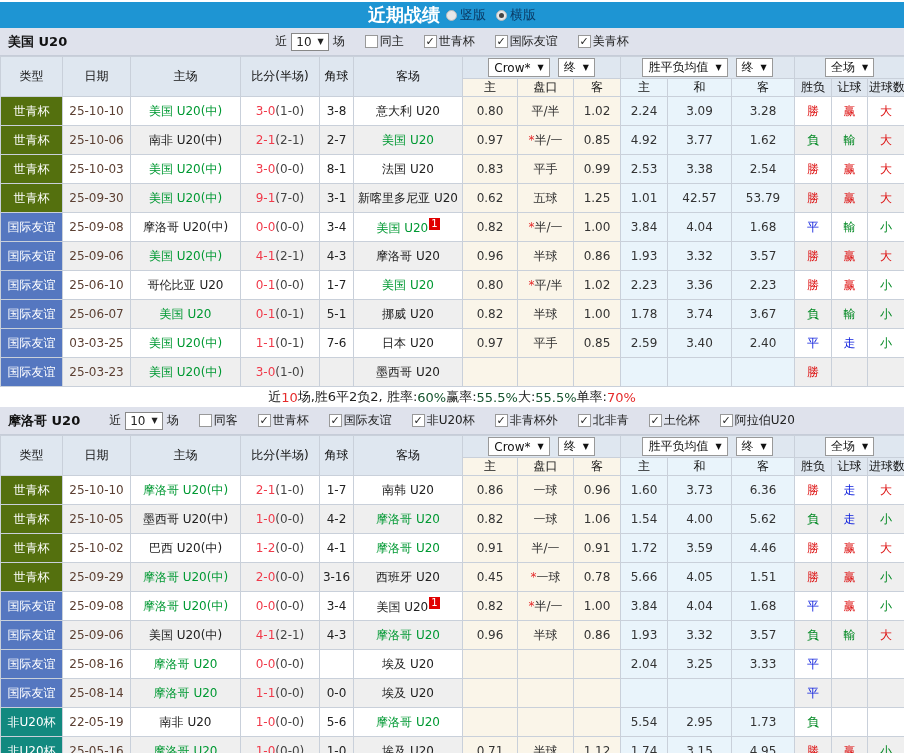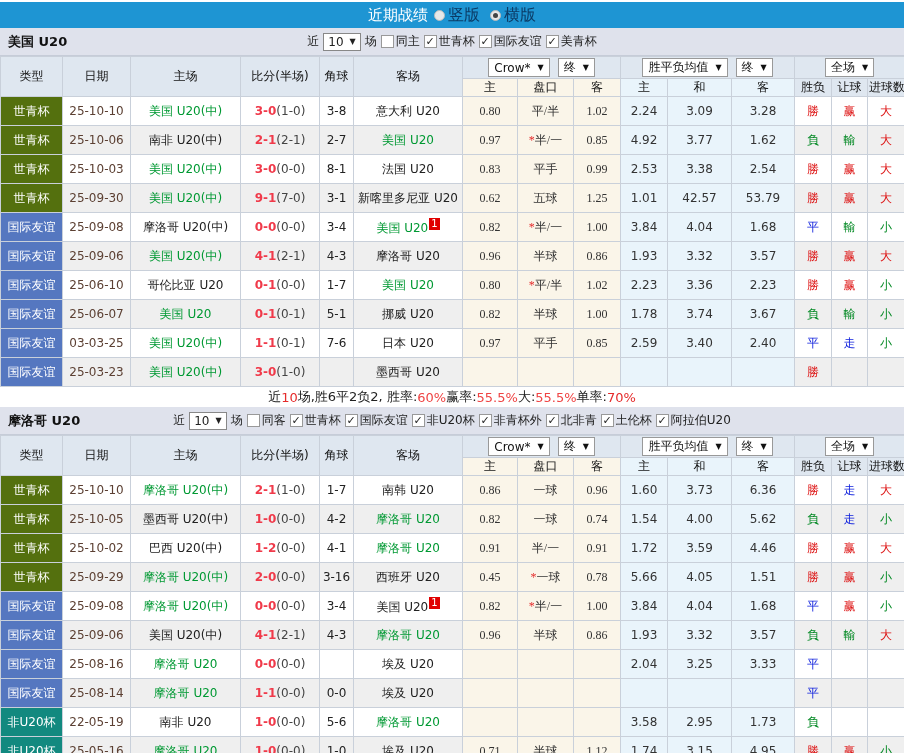--- a/index.html
+++ b/index.html
@@ -4,84 +4,84 @@
 <style>
   * { box-sizing: border-box; margin: 0; padding: 0; }
   body {
     width: 904px; height: 753px; overflow: hidden; background: #fff;
     font-family: "DejaVu Sans", "Liberation Sans", sans-serif; font-size: 12px; color: #222;
   }
   .topbar {
     margin-top: 2px; height: 26px; background: #1e95d3;
     display: flex; align-items: center; justify-content: center; gap: 6px;
   }
-  .topbar .title { color: #fff; font-weight: normal; font-size: 15px; }
+  .topbar .title { color: #fff; font-weight: bold; font-size: 18px; }
   .radio-group { display: flex; align-items: center; gap: 10px; }
   .radio-item { display: flex; align-items: center; gap: 3px; cursor: pointer; }
   .radio-circle {
     width: 11px; height: 11px; border-radius: 50%; background: #e8e8e8;
     border: 1px solid #bbb; display: inline-flex; align-items: center; justify-content: center;
   }
   .radio-circle .dot { width: 5px; height: 5px; border-radius: 50%; background: #444; display: none; }
   .radio-item.selected .radio-circle .dot { display: block; }
-  .radio-label { color: #0b3b66; font-size: 16px; text-align: center; }
+  .radio-label { color: #0b3b66; font-size: 13px; text-align: center; }
 
   .section-bar {
     height: 28px; background: #dfe2ec; position: relative;
     display: flex; align-items: center; border-bottom: 1px solid #c6ccd8;
   }
   .team-title { position: absolute; left: 8px; font-weight: bold; font-size: 13px; color: #111; }
   .filter-group { margin: 0 auto; display: flex; align-items: center; gap: 4px; }
   .selbox {
     display: inline-flex; align-items: center; gap: 6px; background: #fff;
     border: 1px solid #888; padding: 1px 4px; height: 18px; cursor: pointer;
   }
   .selbox .arr { font-size: 8px; color: #222; }
   .cb {
     width: 13px; height: 13px; border: 1px solid #999; background: #fff;
     display: inline-flex; align-items: center; justify-content: center;
     font-size: 11px; font-weight: bold; color: #222; margin-right: 2px; cursor: pointer;
   }
   .cb.checked::after { content: "✓"; }
-  label.flt { display: inline-flex; align-items: center; cursor: pointer; }
+  label.flt { display: inline-flex; align-items: center; cursor: pointer; margin-left: 16px; }
 
   table { width: 904px; border-collapse: collapse; table-layout: fixed; }
   th, td {
     border: 1px solid #c9d0da; text-align: center; overflow: hidden;
     white-space: nowrap; padding: 0 1px;
   }
   thead th { background: #dfe7f0; font-weight: normal; color: #111; }
   thead tr.r1 th { height: 22px; }
   thead tr.r2 th { height: 16px; font-size: 12px; }
   thead th.odds-h { background: #faf5e9; }
   thead th.avg-h { background: #e9f4fb; }
   tbody td { height: 29px; }
   tbody tr.alt td { background: #efefef; }
   td.typecell { color: #fff; }
-  td.odds { background: #faf5e9 !important; color: #333; font-family: Liberation Serif, serif; }
+  td.odds { background: #faf5e9 !important; color: #333; }
   td.avg { background: #e9f4fb !important; color: #333; }
   td.datecell { color: #5c4033; }
   .tg { color: #009933; }
   .tb { color: #222; }
-  .score-main { color: #f03a4a; font-weight: bold; }
+  .score-main { color: #f03a4a; }
   .score-half { color: #444; }
   .star { color: #e52b2b; }
   sup.badge {
     background: #e00000; color: #fff; font-size: 10px; padding: 0 2px;
     margin-left: 1px; line-height: 12px; display: inline-block; vertical-align: super;
   }
   .res-r { color: #dd1111; } .res-g { color: #008822; } .res-b { color: #1122dd; }
   .ddbtn {
     display: inline-flex; align-items: center; gap: 7px; background: #fff;
     border: 1px solid #999; height: 19px; padding: 0 5px; cursor: pointer; font-size: 12px;
   }
   .ddbtn .arr { font-size: 8px; }
   .dd-wrap { display: flex; justify-content: center; gap: 8px; align-items: center; }
   .summary { height: 20px; display: flex; align-items: center; justify-content: center; font-size: 13px; background: #fff; }
-  .seg-k { color: #222; } .seg-r { color: #e52b2b; } .seg-b { color: #ef4444; }
+  .seg-k { color: #222; } .seg-r { color: #e52b2b; } .seg-b { color: #14532d; }
 </style>
 </head>
 <body>
 
 <div class="topbar">
   <span class="title">近期战绩</span>
   <span class="radio-group">
     <span class="radio-item" id="radio-0">
       <span class="radio-circle"></span>
       <span class="radio-label">竖版</span>
@@ -513,21 +513,21 @@
         </tr>
         <tr class="alt">
           <td class="typecell" style="background: rgb(84, 112, 14);">世青杯</td>
           <td class="datecell">25-10-05</td>
           <td class="tb">墨西哥 U20(中)</td>
           <td><span class="score-main">1-0</span><span class="score-half">(0-0)</span></td>
           <td>4-2</td>
           <td class="tg"><span>摩洛哥 U20</span></td>
           <td class="odds">0.82</td>
           <td class="odds">一球</td>
-          <td class="odds">0.74</td>
+          <td class="odds">1.06</td>
           <td class="avg">1.54</td>
           <td class="avg">4.00</td>
           <td class="avg">5.62</td>
           <td class="res-g">負</td>
           <td class="res-b">走</td>
           <td class="res-g">小</td>
         </tr>
         <tr>
           <td class="typecell" style="background: rgb(84, 112, 14);">世青杯</td>
           <td class="datecell">25-10-02</td>
@@ -633,21 +633,21 @@
         <tr>
           <td class="typecell" style="background: rgb(18, 137, 127);">非U20杯</td>
           <td class="datecell">22-05-19</td>
           <td class="tb">南非 U20</td>
           <td><span class="score-main">1-0</span><span class="score-half">(0-0)</span></td>
           <td>5-6</td>
           <td class="tg"><span>摩洛哥 U20</span></td>
           <td class="odds"></td>
           <td class="odds"></td>
           <td class="odds"></td>
-          <td class="avg">3.58</td>
+          <td class="avg">5.54</td>
           <td class="avg">2.95</td>
           <td class="avg">1.73</td>
           <td class="res-g">負</td>
           <td class="res-k"></td>
           <td class="res-k"></td>
         </tr>
         <tr class="alt">
           <td class="typecell" style="background: rgb(18, 137, 127);">非U20杯</td>
           <td class="datecell">25-05-16</td>
           <td class="tg">摩洛哥 U20</td>

